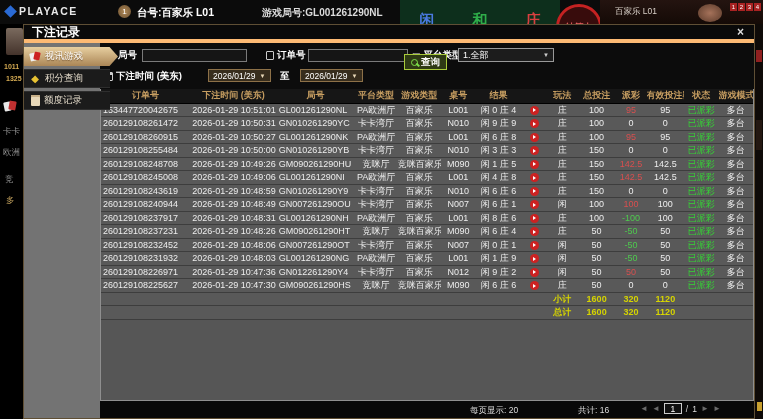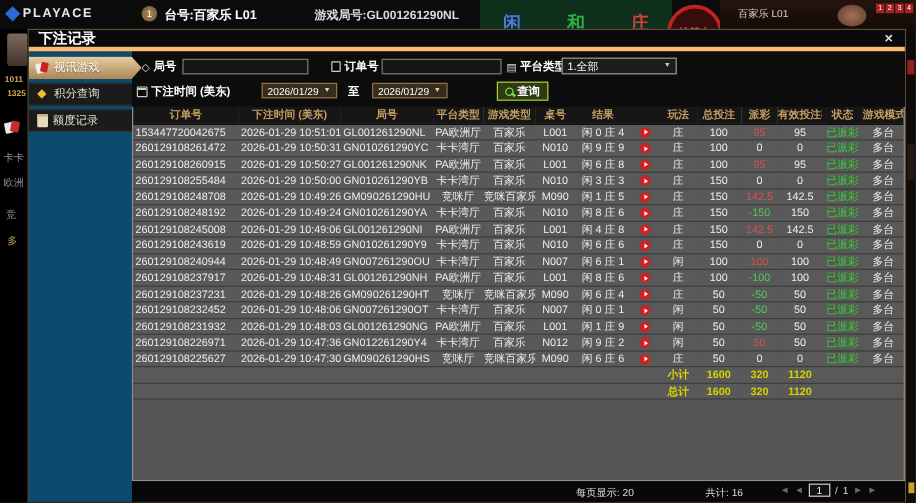--- a/index.html
+++ b/index.html
@@ -48,21 +48,21 @@
   
   .modal { position:absolute; left:23px; top:24px; width:732px; height:395px; background:#111;
     border:1px solid #5f4f35; z-index:5; display:flex; flex-direction:column; }
   .modal-header { height:18px; background:#0a0a0a; display:flex; align-items:center; justify-content:space-between;
     padding:0 10px 0 8px; border-bottom:4px solid #fdba74; }
   .modal-title { color:#fff; font-size:12px; font-weight:bold; }
   .modal-close { color:#ddd; font-size:12px; font-weight:bold; cursor:pointer; line-height:1; }
   .modal-body { flex:1; display:flex; min-height:0; }
 
   
-  .sidebar { width:86px; background:#0c4a6e; padding-top:4px; position:relative; z-index:3; }
+  .sidebar { width:76px; background:#737373; padding-top:4px; position:relative; z-index:3; }
   .side-item { position:relative; width:86px; height:19px; margin-bottom:3px; background:#1b1b1b;
     border-top:1px solid #2e2e2e; border-bottom:1px solid #2e2e2e;
     display:flex; align-items:center; gap:4px; padding-left:5px; color:#e6ddcc; font-size:9.5px; cursor:pointer; }
   .side-item.active { width:94px; background:linear-gradient(180deg,#e7cfa0,#ab8656); color:#fff;
     text-shadow:0 1px 1px rgba(60,30,0,.6); border:none;
     clip-path:polygon(0 0, 91% 0, 100% 50%, 91% 100%, 0 100%); }
   .ic-cards { position:relative; width:12px; height:12px; flex:0 0 12px; }
   .ic-cards::before { content:""; position:absolute; left:1px; top:2px; width:6px; height:8px; background:#f0f0f0; border-radius:1px; transform:rotate(-14deg); }
   .ic-cards::after { content:""; position:absolute; left:5px; top:1px; width:6px; height:8px; background:#c22; border-radius:1px; transform:rotate(12deg); }
   .ic-gem { color:#e8c232; font-size:10px; line-height:1; flex:0 0 12px; text-align:center; }
@@ -212,21 +212,21 @@
           </span>
           <div class="date-chip" style="left:108px;top:26px;">
             <span>2026/01/29</span>
             <span class="arrow">▼</span>
           </div>
           <span class="f-label" style="left:180px;top:27px;">至</span>
           <div class="date-chip" style="left:200px;top:26px;">
             <span>2026/01/29</span>
             <span class="arrow">▼</span>
           </div>
-          <div class="search-btn" style="left:304px;top:25px;">
+          <div class="search-btn" style="left:304px;top:11px;">
             <span class="ic-mag"></span>
             <span>查询</span>
           </div>
         </div>
 
         <div class="table-wrap">
           <table>
             <colgroup>
               <col style="width:14%">
                 <col style="width:13.6%">
@@ -336,36 +336,20 @@
     <td>闲 1 庄 5</td>
     <td><span class="play-icon"></span></td>
     <td>庄</td>
     <td>150</td>
     <td class="pos">142.5</td>
     <td>142.5</td>
     <td class="status">已派彩</td>
     <td>多台</td>
   </tr>
                 <tr>
-    <td class="al">260129108248192</td>
-    <td class="al">2026-01-29 10:49:24</td>
-    <td class="al">GN010261290YA</td>
-    <td>卡卡湾厅</td>
-    <td>百家乐</td>
-    <td>N010</td>
-    <td>闲 8 庄 6</td>
-    <td><span class="play-icon"></span></td>
-    <td>庄</td>
-    <td>150</td>
-    <td class="neg">-150</td>
-    <td>150</td>
-    <td class="status">已派彩</td>
-    <td>多台</td>
-  </tr>
-                <tr>
     <td class="al">260129108245008</td>
     <td class="al">2026-01-29 10:49:06</td>
     <td class="al">GL001261290NI</td>
     <td>PA欧洲厅</td>
     <td>百家乐</td>
     <td>L001</td>
     <td>闲 4 庄 8</td>
     <td><span class="play-icon"></span></td>
     <td>庄</td>
     <td>150</td>

